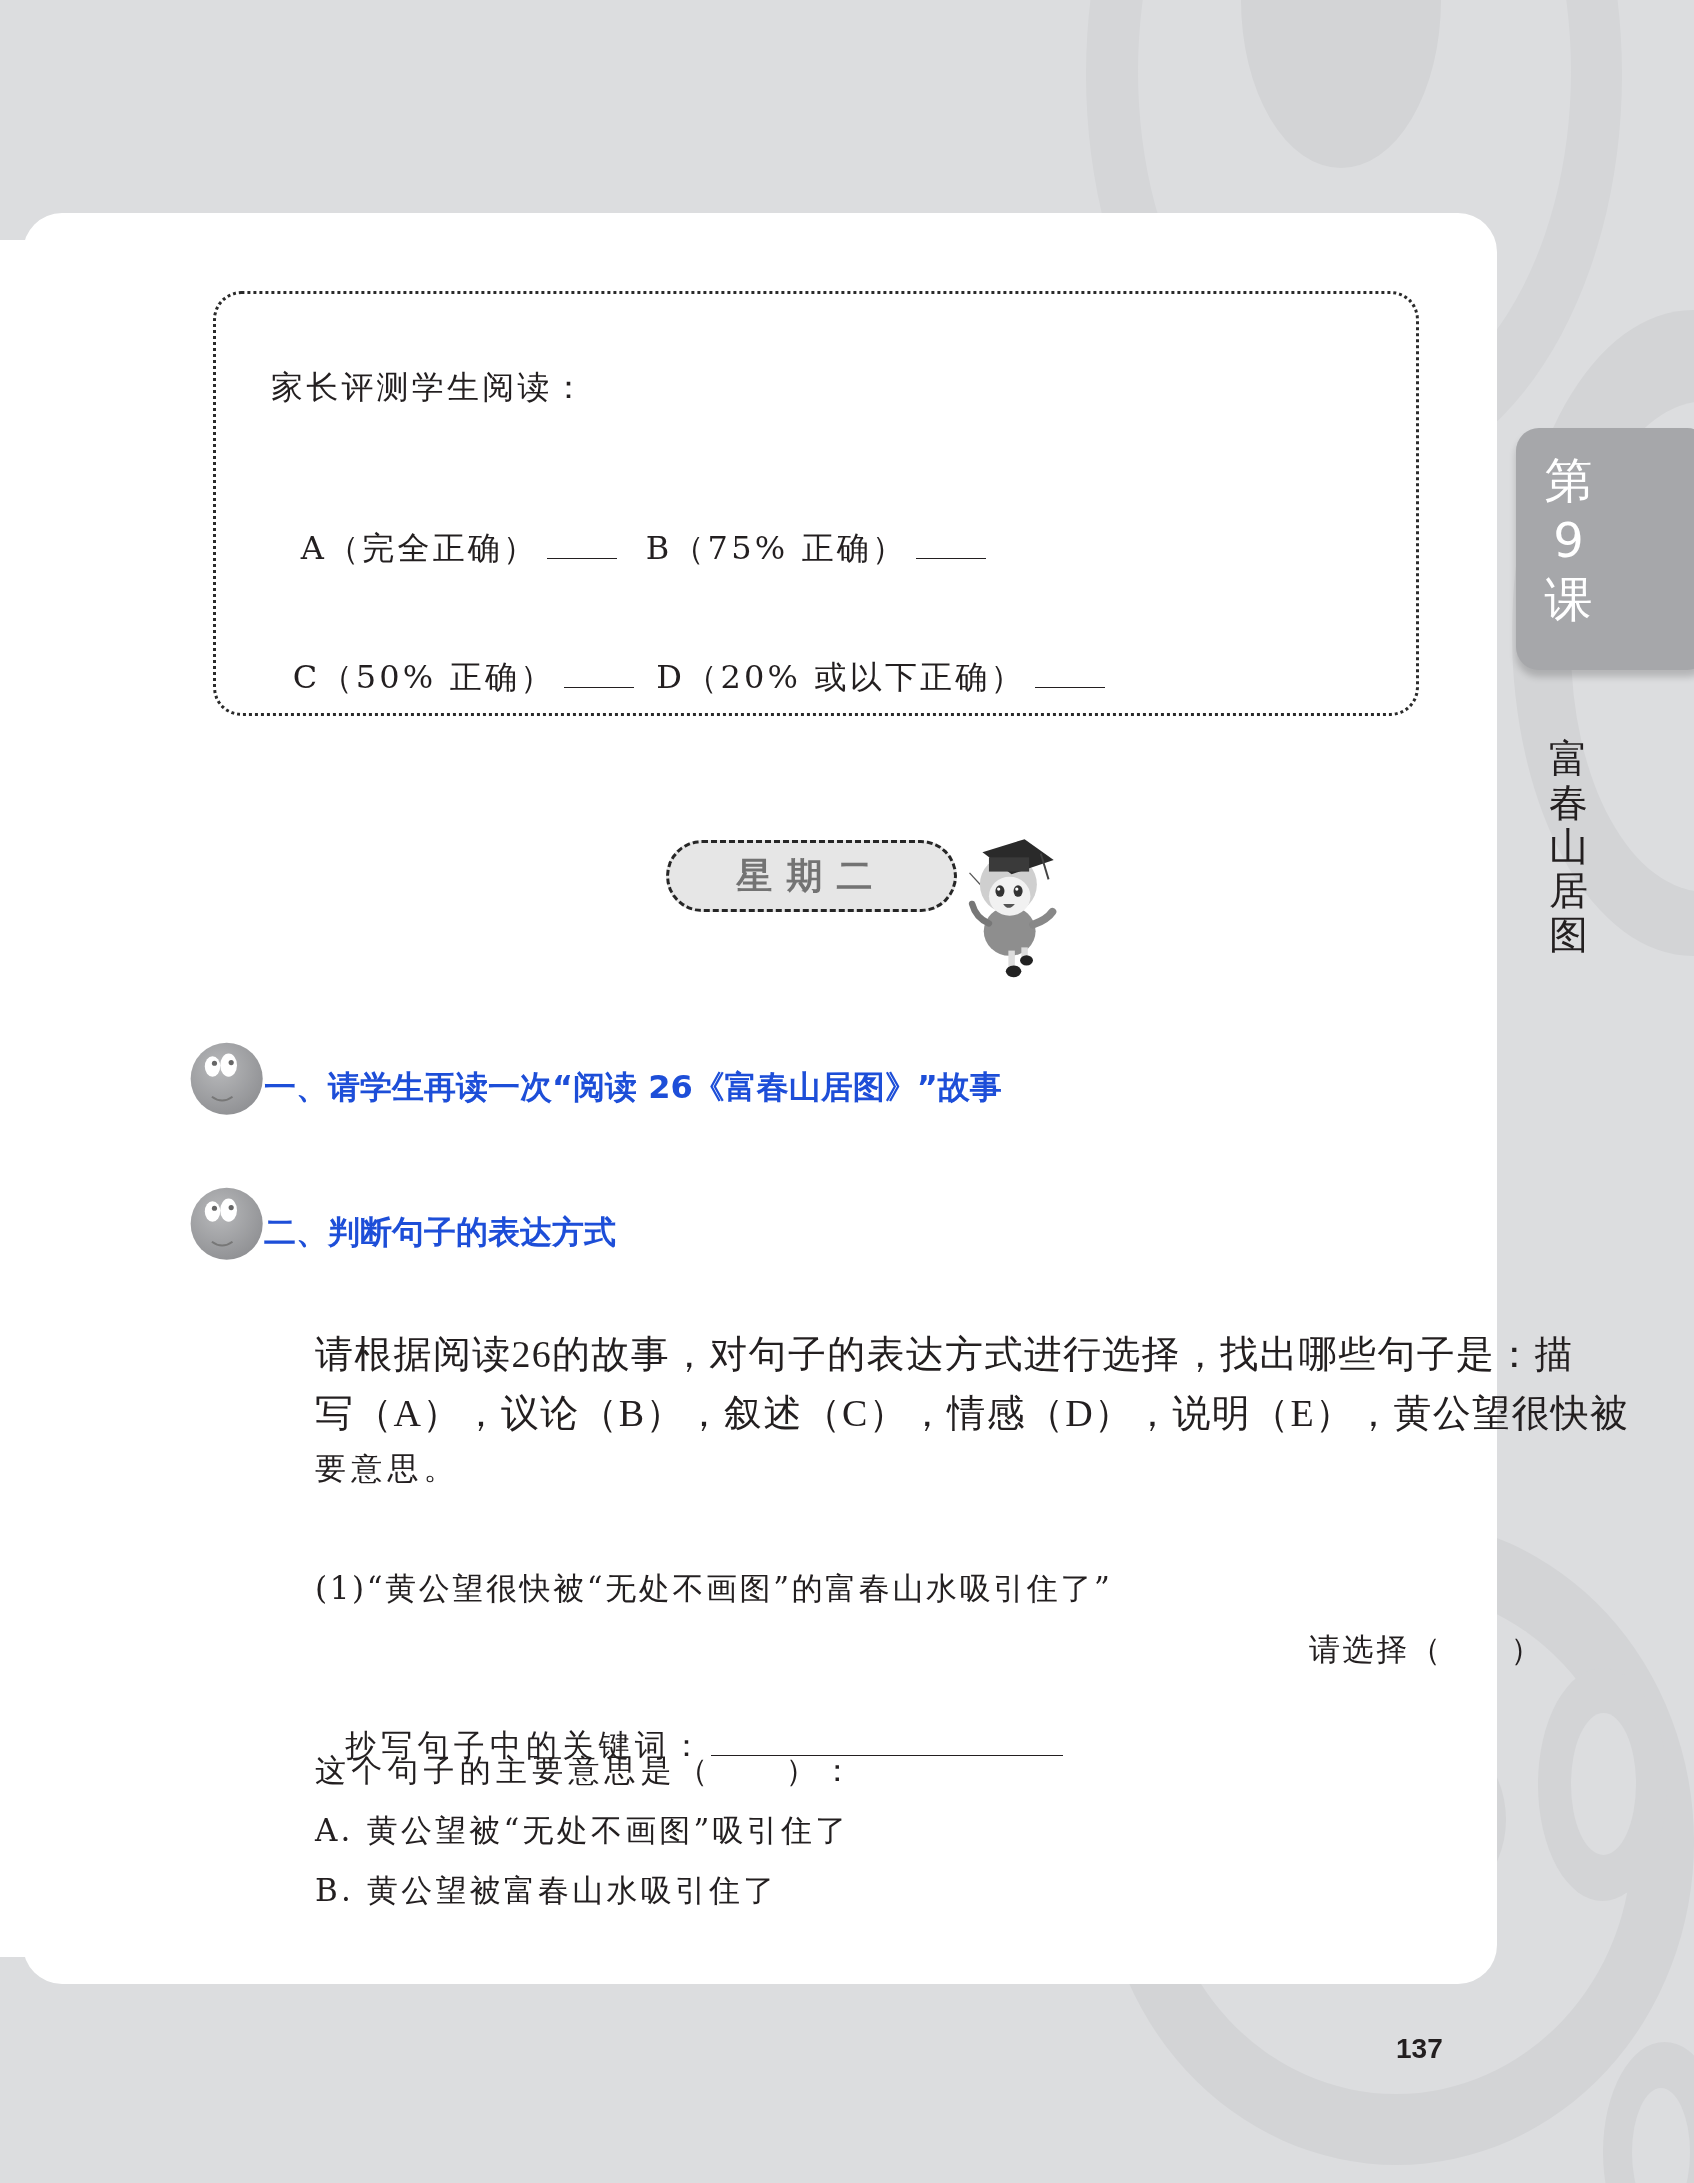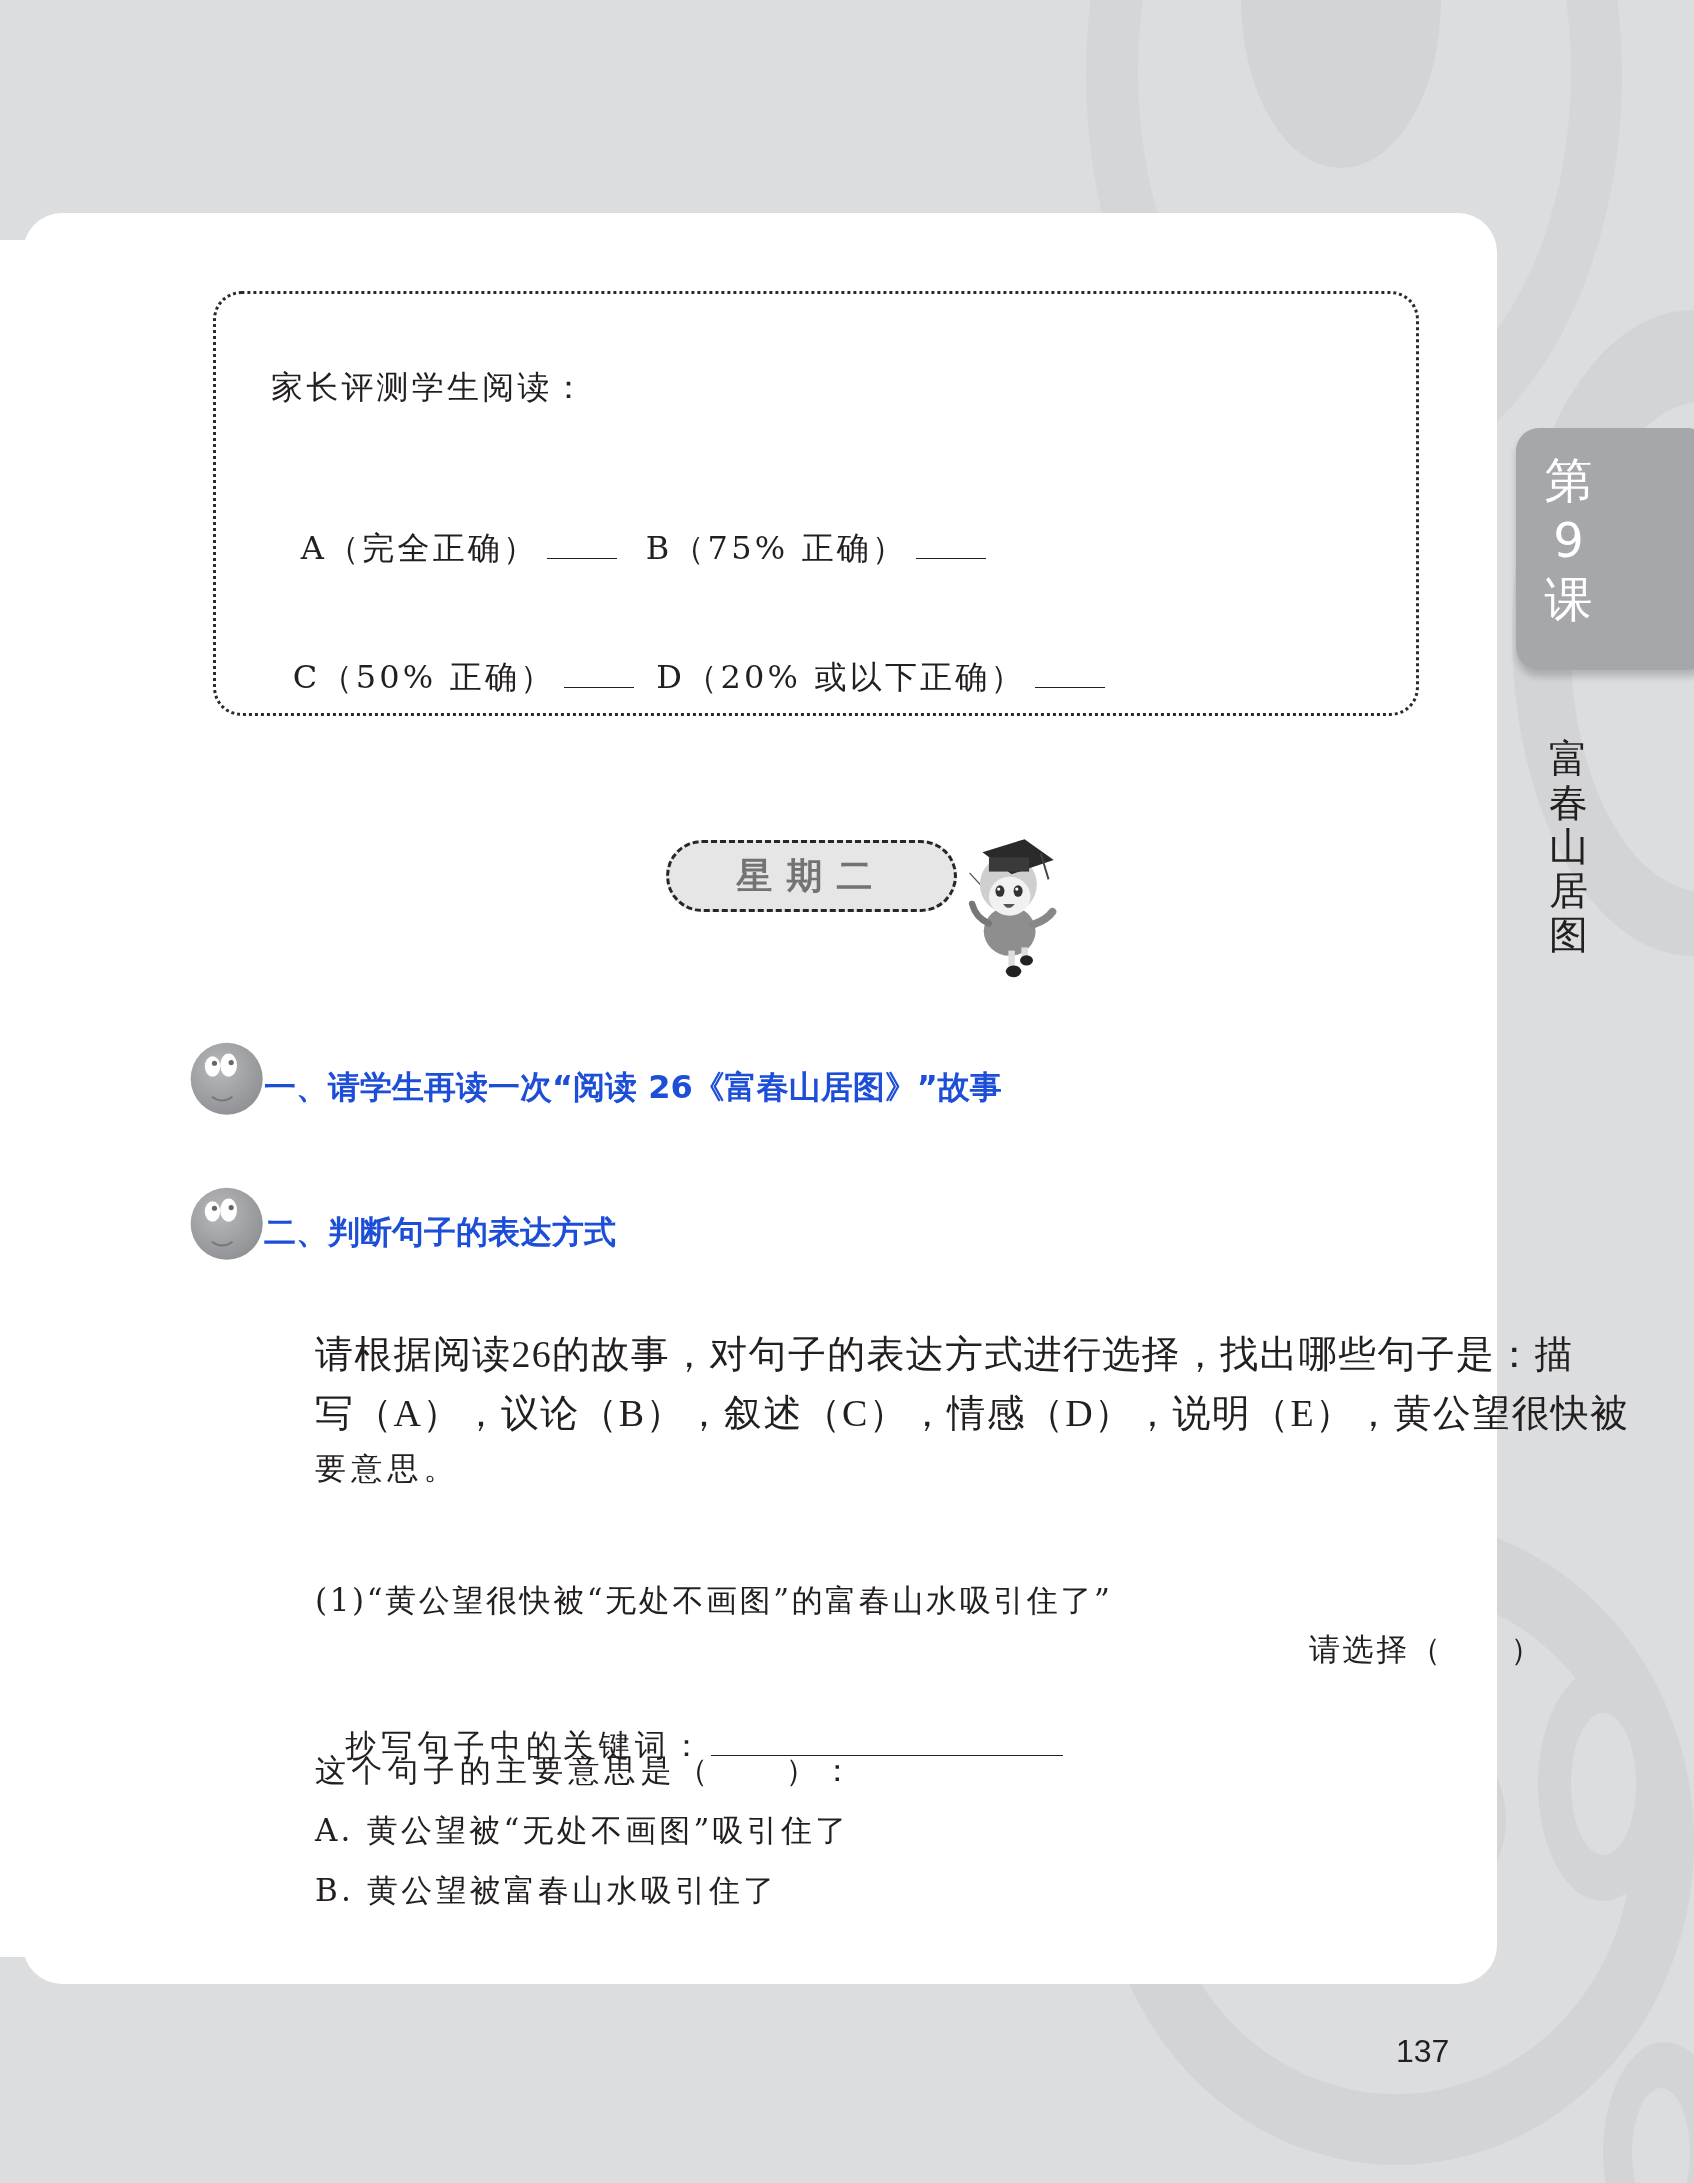--- a/index.html
+++ b/index.html
@@ -59,21 +59,21 @@
   .tab-text {
     position: absolute; left: 1538px; width: 61px; color: #ffffff;
     font-family: "DejaVu Sans", "Liberation Sans", sans-serif; font-size: 48px; text-align: center; line-height: 59px;
   }
   .side-title {
     position: absolute; left: 1546px; top: 737px; width: 45px; font-family: "DejaVu Sans", "Liberation Sans", sans-serif;
     font-size: 39px; color: #231f20; line-height: 44px; text-align: center;
   }
   .page-num {
     position: absolute; left: 1396px; top: 2033px; font-family: "Liberation Sans", "DejaVu Sans", sans-serif;
-    font-size: 32px; color: #231f20;
+    font-size: 28px; color: #231f20; font-weight: bold;
   }
 </style>
 </head>
 <body>
 
 <div>
   <div class="ring" style="left:1086px;top:-336px;width:536px;height:821px;background:#d5d6d8;"></div>
   <div class="ring" style="left:1138px;top:-271px;width:433px;height:685px;background:#dcdddf;"></div>
   <div class="ring" style="left:1241px;top:-168px;width:200px;height:336px;background:#d3d4d6;"></div>
 
@@ -158,21 +158,21 @@
   <circle cx="38" cy="33" r="4" fill="#666"></circle>
   <circle cx="64" cy="32" r="4" fill="#666"></circle>
   <path d="M34 85 Q50 97 66 85" stroke="#777" stroke-width="3" fill="none"></path>
 </svg>
 <div class="heading" style="left:264px;top:1211px;">二、判断句子的表达方式</div>
 
 <div class="justify-line" style="top:1329px;">请根据阅读26的故事，对句子的表达方式进行选择，找出哪些句子是：描</div>
 <div class="justify-line" style="top:1388px;">写（A），议论（B），叙述（C），情感（D），说明（E），黄公望很快被</div>
 <div class="body-line" style="left:315px;top:1448px;">要意思。</div>
 
-<div class="body-line" style="left:315px;top:1568px;letter-spacing:2.6px;margin-top:12px;">(1)“黄公望很快被“无处不画图”的富春山水吸引住了”</div>
+<div class="body-line" style="left:315px;top:1568px;letter-spacing:2.6px;">(1)“黄公望很快被“无处不画图”的富春山水吸引住了”</div>
 <div class="body-line" style="left:1264px;top:1629px;letter-spacing:2.6px;margin-left:45px;">请选择（　　）</div>
 <div class="body-line" style="left:315px;top:1689px;">
   <span>抄写句子中的关键词：</span><span class="blank long"></span>
 </div>
 <div class="body-line" style="left:315px;top:1750px;">这个句子的主要意思是（　　）：</div>
 <div class="body-line" style="left:315px;top:1810px;letter-spacing:3.2px;">A. 黄公望被“无处不画图”吸引住了</div>
 <div class="body-line" style="left:315px;top:1870px;letter-spacing:3.2px;">B. 黄公望被富春山水吸引住了</div>
 
 <div class="tab"></div>
 <div class="tab-text" style="top:451px;">第</div>

